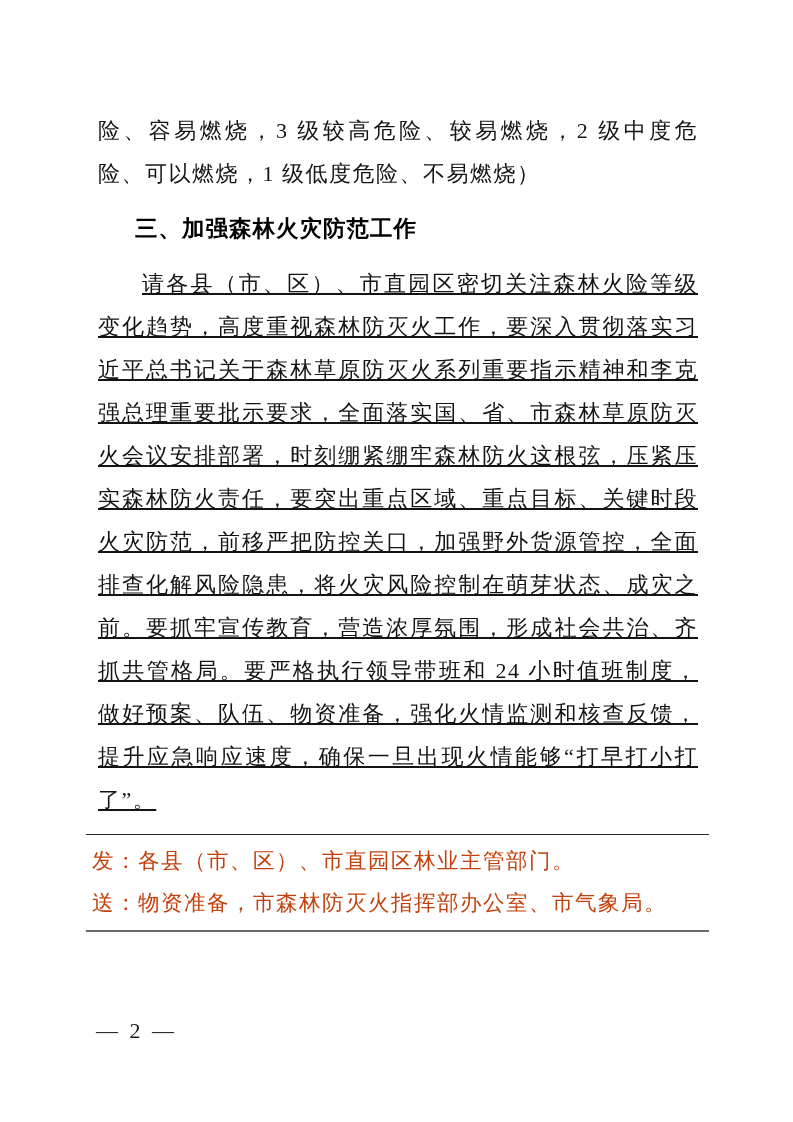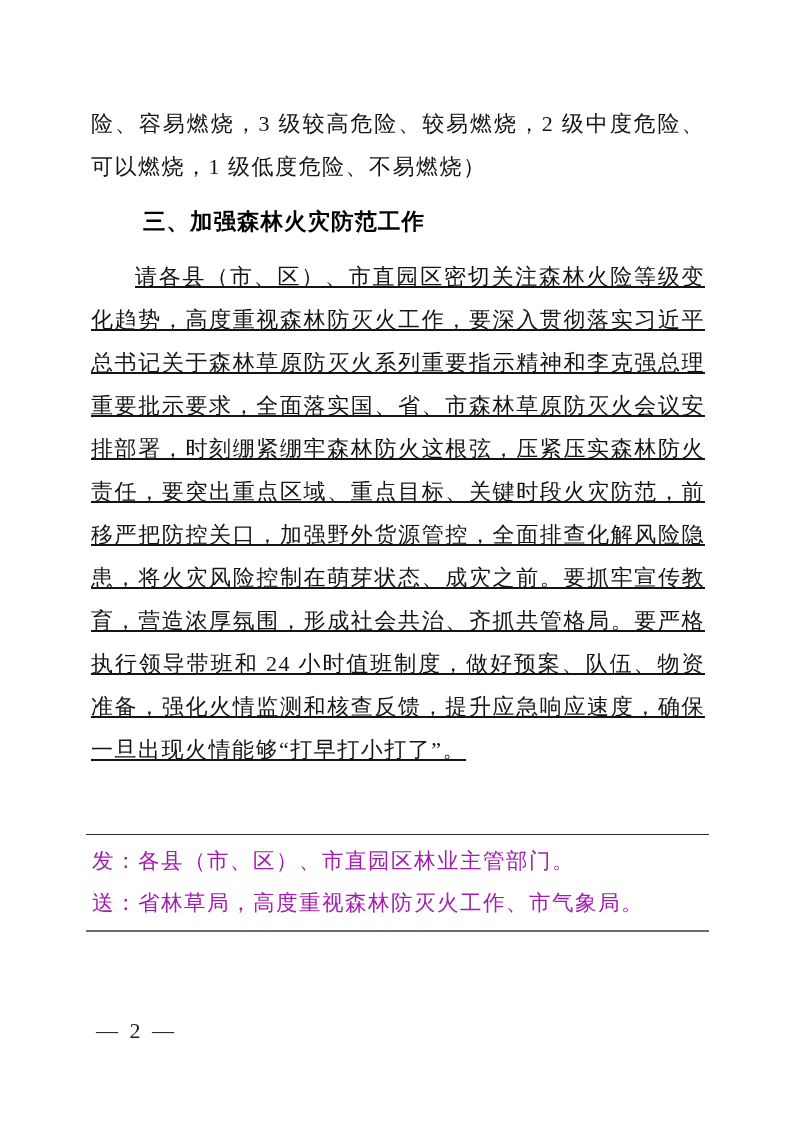--- a/index.html
+++ b/index.html
@@ -16,34 +16,34 @@
     font-family: "Liberation Serif", "DejaVu Serif", serif;
     color: #141414;
   }
   .content {
     position: absolute;
     top: 97px;
     left: 86px;
     width: 624px;
   }
   .body-text {
-    margin: 5px;
+    margin: 12px;
     font-size: 22px;
     line-height: 43px;
     letter-spacing: 1.5px;
     text-align: justify;
     text-justify: inter-ideograph;
     color: #141414;
   }
   .indent {
     text-indent: 2em;
     text-decoration: underline;
   }
   .heading {
-    margin: 12px;
+    margin: 4px;
     font-family: "DejaVu Sans", "Liberation Sans", sans-serif;
     font-weight: bold;
     font-size: 22.5px;
     line-height: 43px;
     letter-spacing: 1px;
     text-indent: 2em;
     color: #000000;
   }
   .distribution {
     position: absolute;
@@ -53,21 +53,21 @@
     border-top: 1.5px solid #2a2a2a;
     border-bottom: 2px solid #6a6a6a;
     padding: 5px 0 6px 6px;
     box-sizing: border-box;
   }
   .dist-row {
     margin: 0;
     font-size: 21.5px;
     line-height: 42px;
     letter-spacing: 1.5px;
-    color: #a21caf;
+    color: #c2410c;
   }
   .page-number {
     position: absolute;
     left: 96px;
     top: 1018px;
     font-size: 22px;
     letter-spacing: 3px;
     color: #1a1a1a;
     font-family: "Liberation Serif", "DejaVu Serif", serif;
   }
@@ -78,18 +78,18 @@
 <div class="page">
 
   <div class="content">
     <p class="body-text">险、容易燃烧，3 级较高危险、较易燃烧，2 级中度危险、可以燃烧，1 级低度危险、不易燃烧）</p>
     <h3 class="heading">三、加强森林火灾防范工作</h3>
     <p class="body-text indent">请各县（市、区）、市直园区密切关注森林火险等级变化趋势，高度重视森林防灭火工作，要深入贯彻落实习近平总书记关于森林草原防灭火系列重要指示精神和李克强总理重要批示要求，全面落实国、省、市森林草原防灭火会议安排部署，时刻绷紧绷牢森林防火这根弦，压紧压实森林防火责任，要突出重点区域、重点目标、关键时段火灾防范，前移严把防控关口，加强野外货源管控，全面排查化解风险隐患，将火灾风险控制在萌芽状态、成灾之前。要抓牢宣传教育，营造浓厚氛围，形成社会共治、齐抓共管格局。要严格执行领导带班和 24 小时值班制度，做好预案、队伍、物资准备，强化火情监测和核查反馈，提升应急响应速度，确保一旦出现火情能够“打早打小打了”。</p>
   </div>
 
   <div class="distribution">
     <p class="dist-row"><span>发：</span><span>各县（市、区）、市直园区林业主管部门。</span></p>
-    <p class="dist-row"><span>送：</span><span>省林草局，高度重视森林防灭火工作、市气象局。</span></p>
+    <p class="dist-row"><span>送：</span><span>物资准备，市森林防灭火指挥部办公室、市气象局。</span></p>
   </div>
 
   <div class="page-number">— 2 —</div>
 
 </div>
 
 </body></html>

